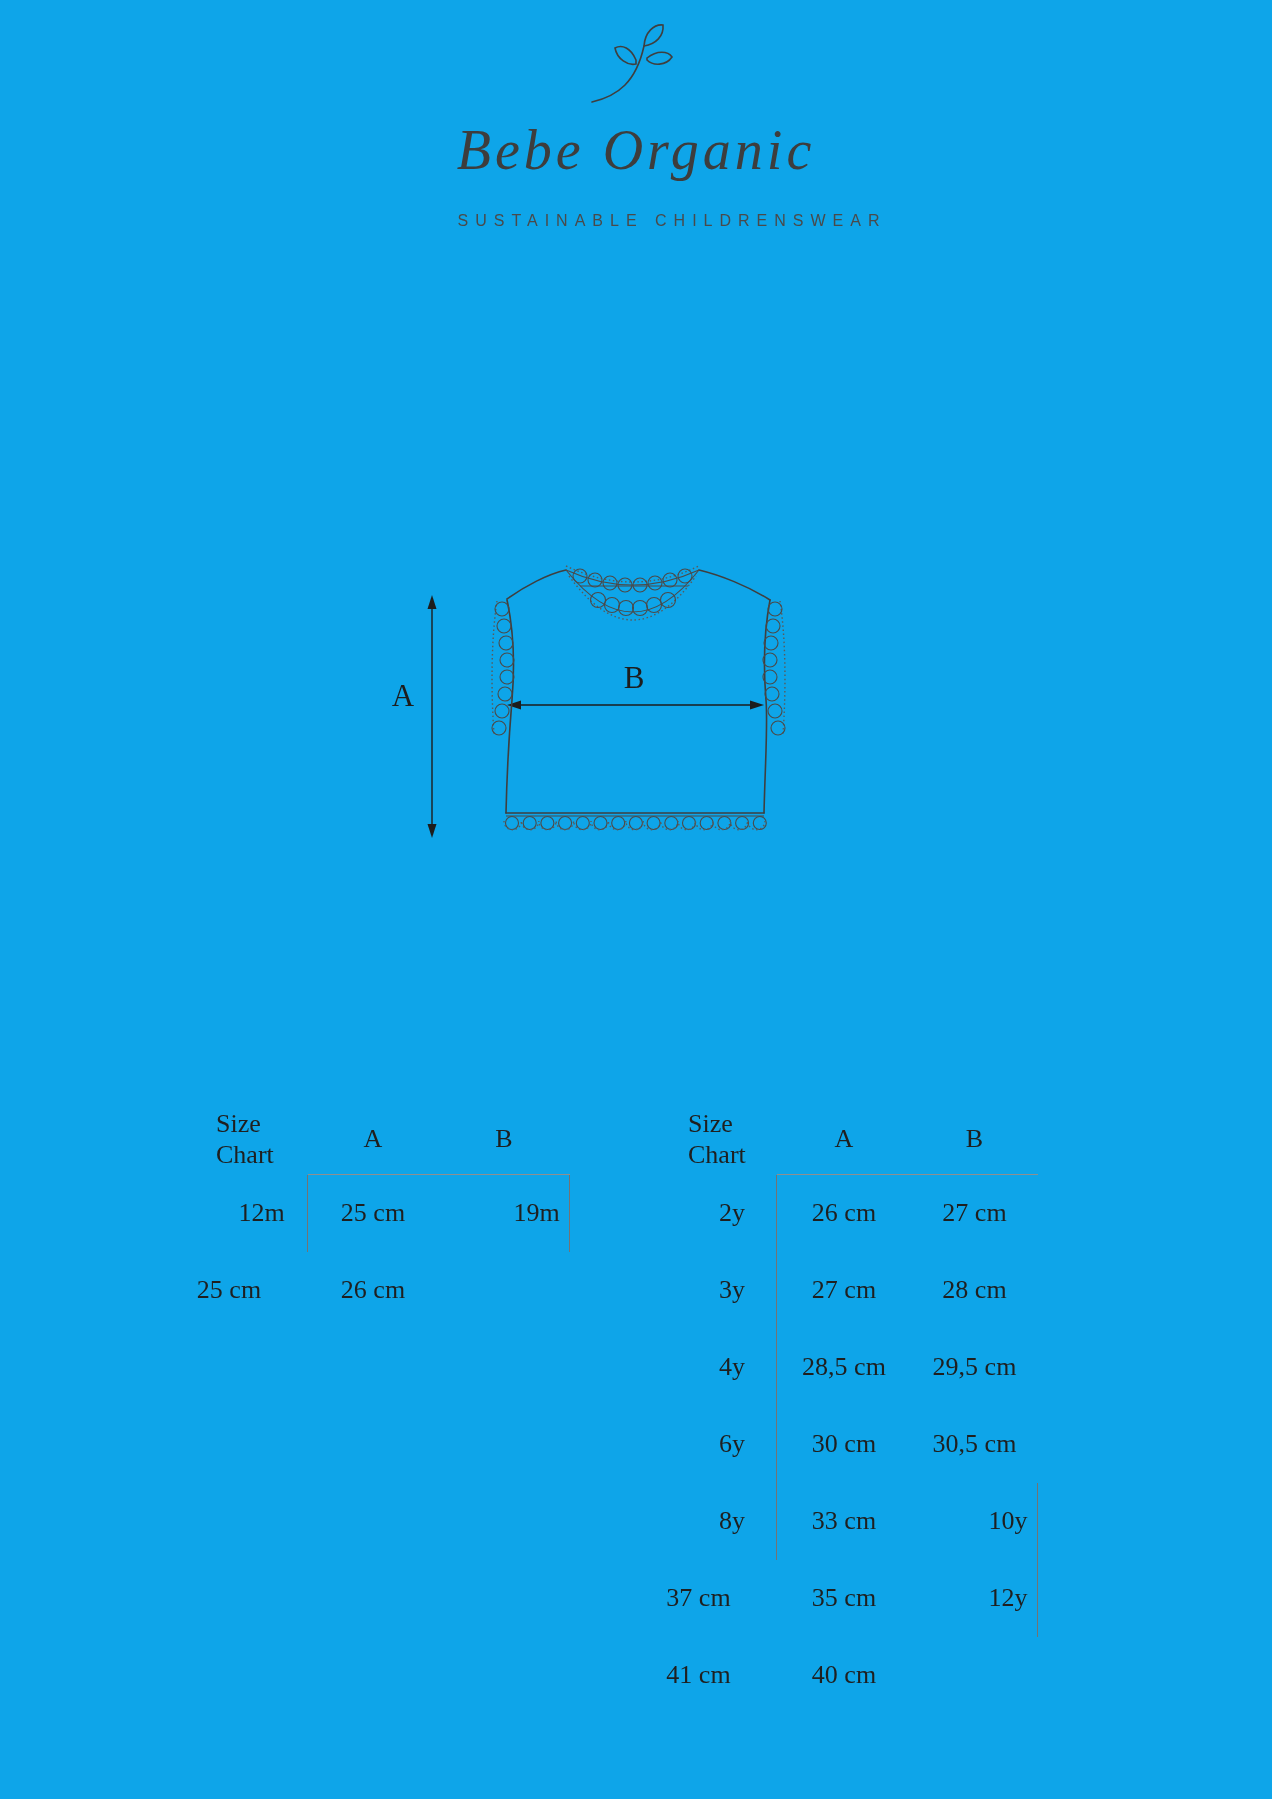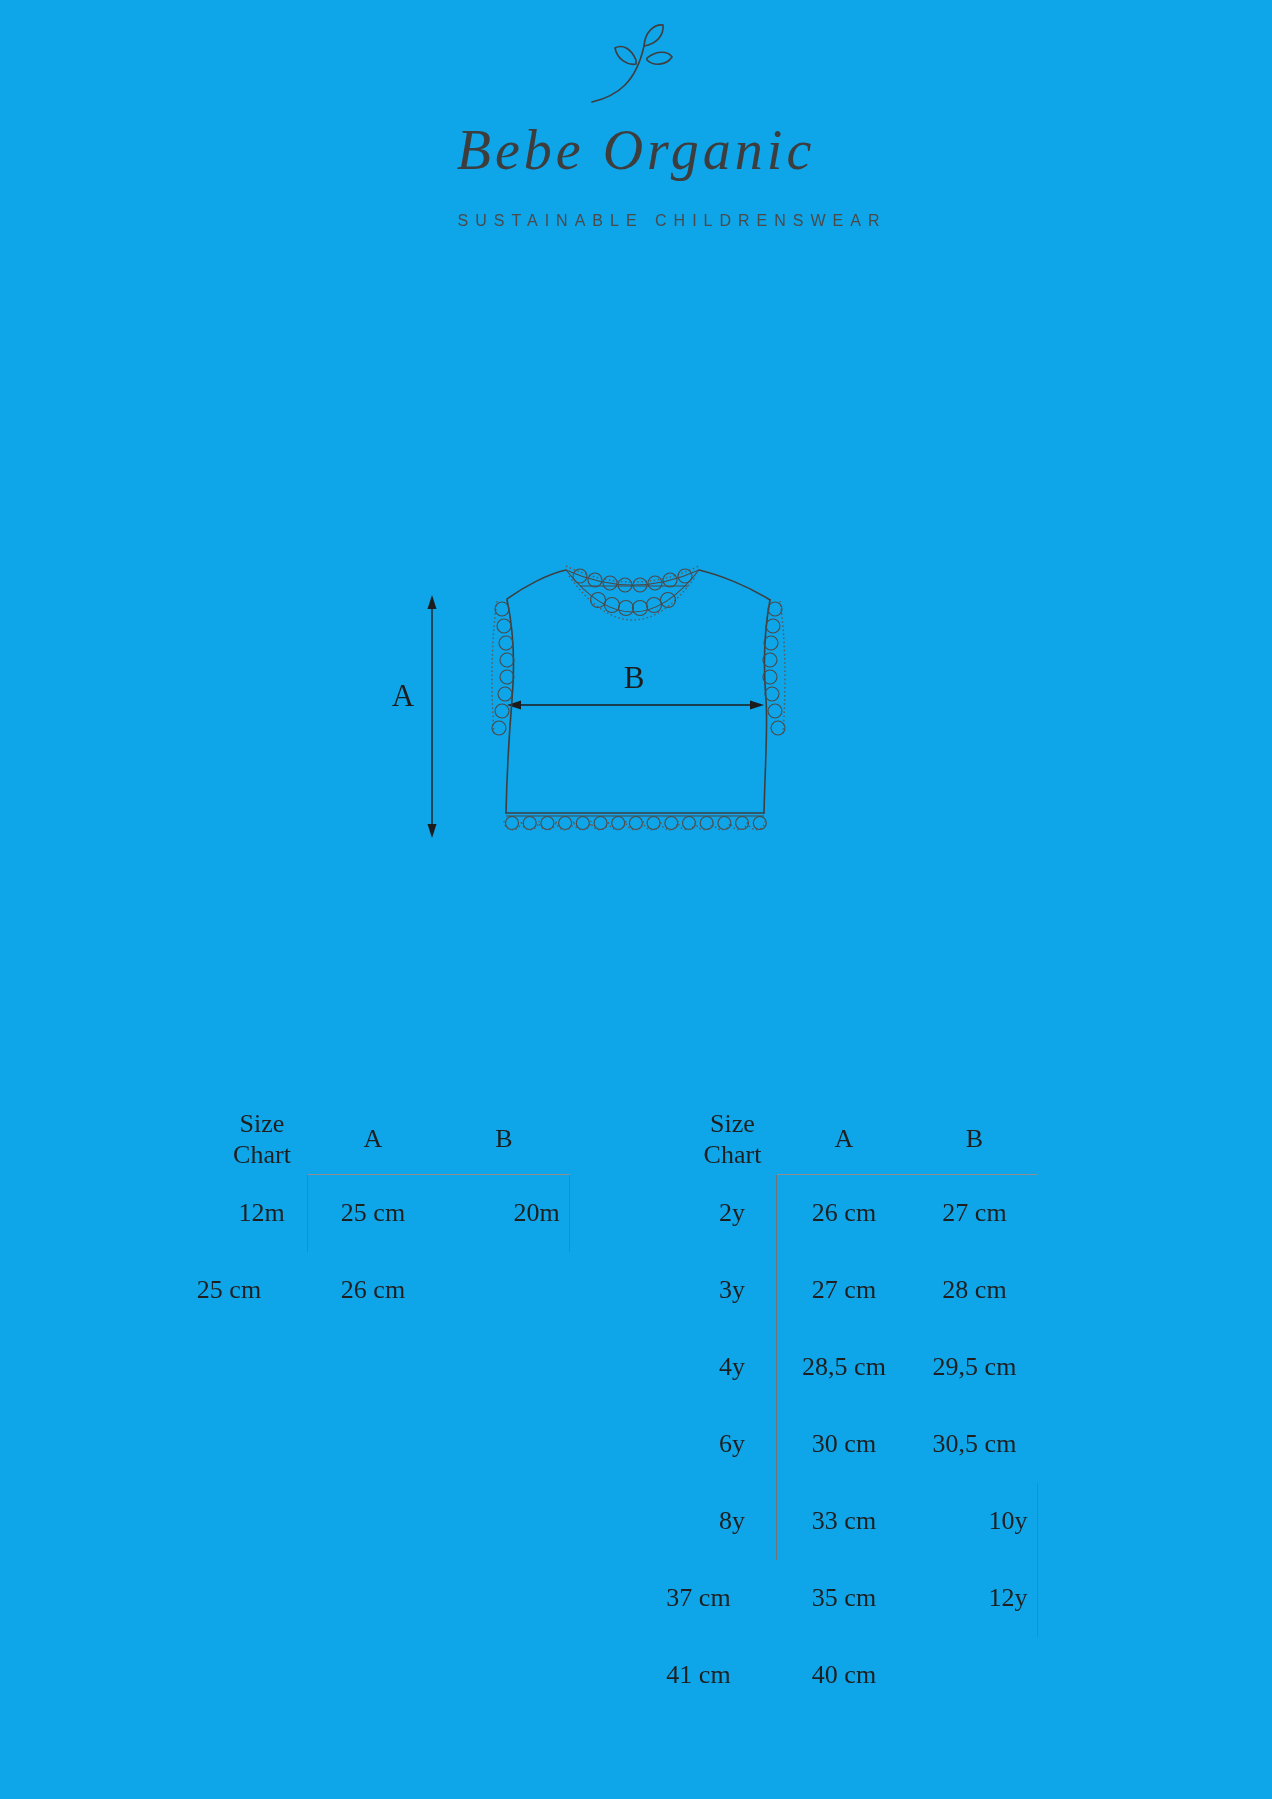--- a/index.html
+++ b/index.html
@@ -31,21 +31,21 @@
   .label-b { left:610px; top:660px; width:48px; }
   
   .size-chart { position:absolute; display:grid; grid-auto-rows:77px; grid-template-rows:70px; }
   .chart-left  { left:150px; top:1105px; grid-template-columns:158px 130px 132px; }
   .chart-right { left:620px; top:1105px; grid-template-columns:157px 134px 127px; }
   .cell {
     display:flex; align-items:center; justify-content:center;
     font-family:"Liberation Serif", serif; font-size:26px; line-height:1.18;
     color:#1f1f1f;
   }
-  .title-cell { padding-left:66px; text-align:center; }
+  .title-cell { padding-left:66px; text-align:left; }
   .chart-right .title-cell { padding-left:68px; }
   .col-hdr { border-bottom:1px solid #8f8f8f; }
   .size-cell { padding-left:66px; border-right:1px solid #737373; }
   .chart-right .size-cell { padding-left:68px; }
   svg .ink { stroke:#3f3f3f; fill:none; stroke-width:1.6; stroke-linecap:round; }
   svg .thin { stroke:#4a4a4a; fill:none; stroke-width:1.1; }
   svg .frill { stroke:#5a5a5a; fill:none; stroke-width:1.4; stroke-dasharray:1.5 2.6; }
   svg .head { fill:#1d1d1d; stroke:none; }
   svg .arrow { stroke:#1d1d1d; fill:none; stroke-width:1.4; }
 </style>
@@ -156,21 +156,21 @@
   </svg>
   <div class="measure-label label-a">A</div>
   <div class="measure-label label-b">B</div>
 
   <section class="size-chart chart-left">
     <div class="cell title-cell">Size Chart</div>
     <div class="cell col-hdr">A</div>
     <div class="cell col-hdr">B</div>
   <div class="cell size-cell">12m</div>
       <div class="cell value-cell">25 cm</div>
-      <div class="cell size-cell">20m</div>
+      <div class="cell size-cell">19m</div>
       <div class="cell value-cell">25 cm</div>
       <div class="cell value-cell">26 cm</div>
     </section>
 
   <section class="size-chart chart-right">
     <div class="cell title-cell">Size Chart</div>
     <div class="cell col-hdr">A</div>
     <div class="cell col-hdr">B</div>
   <div class="cell size-cell">2y</div>
       <div class="cell value-cell">26 cm</div>

